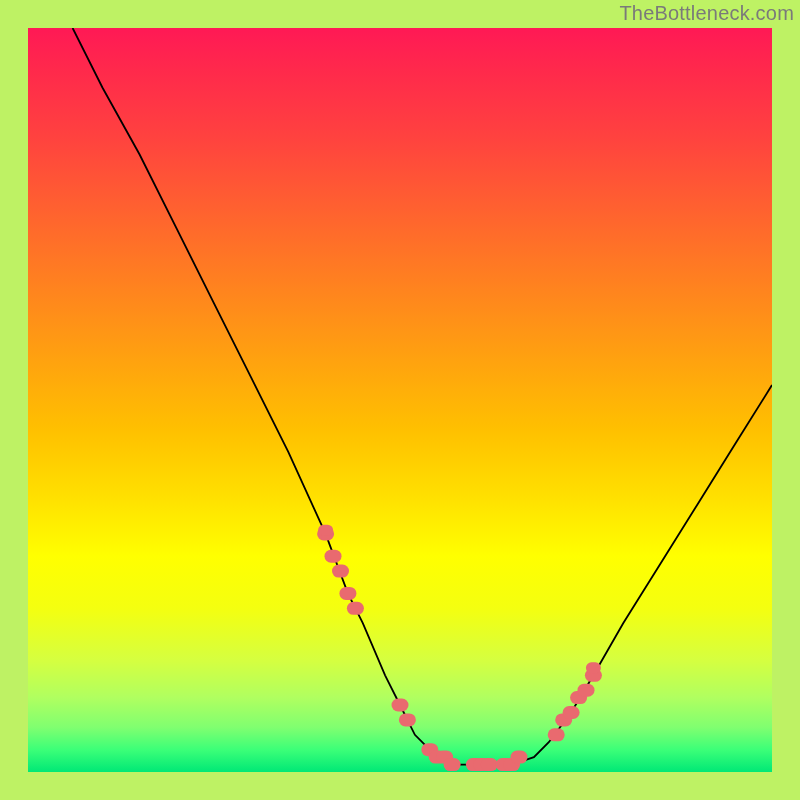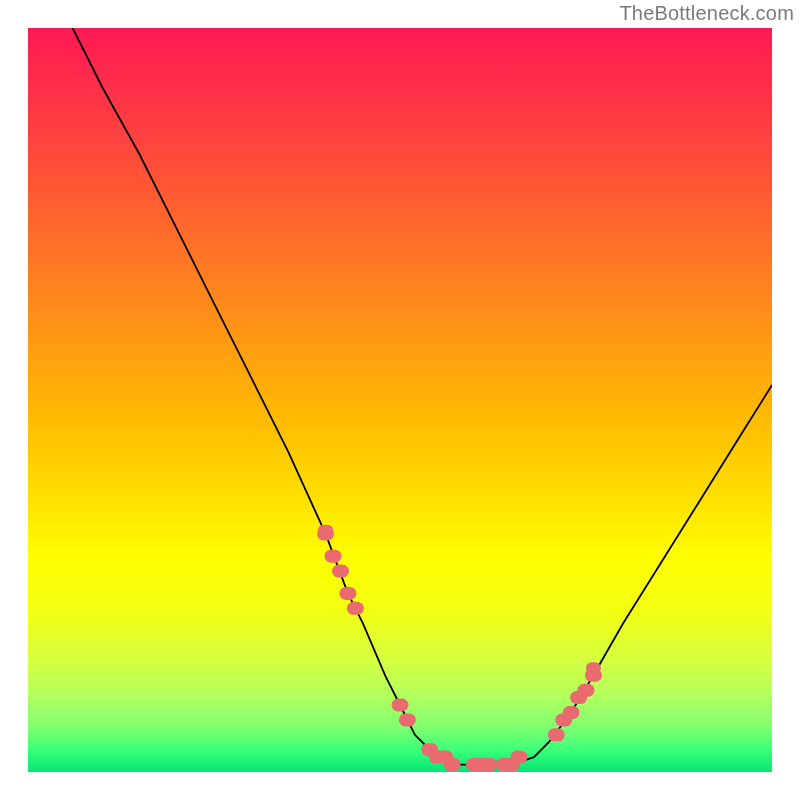--- a/index.html
+++ b/index.html
@@ -8,21 +8,21 @@
     width: 800px;
     height: 800px;
     background: #000;
     overflow: hidden;
     font-family: Arial, Helvetica, sans-serif;
   }
   .frame {
     position: absolute;
     top: 0; left: 0;
     width: 800px; height: 800px;
-    background: #ffffff;
+    background: #bef264;
   }
   .plot {
     position: absolute;
     top: 28px;
     left: 28px;
     width: 744px;
     height: 744px;
     
     background: linear-gradient(to bottom,
       #ff1955 0%,

